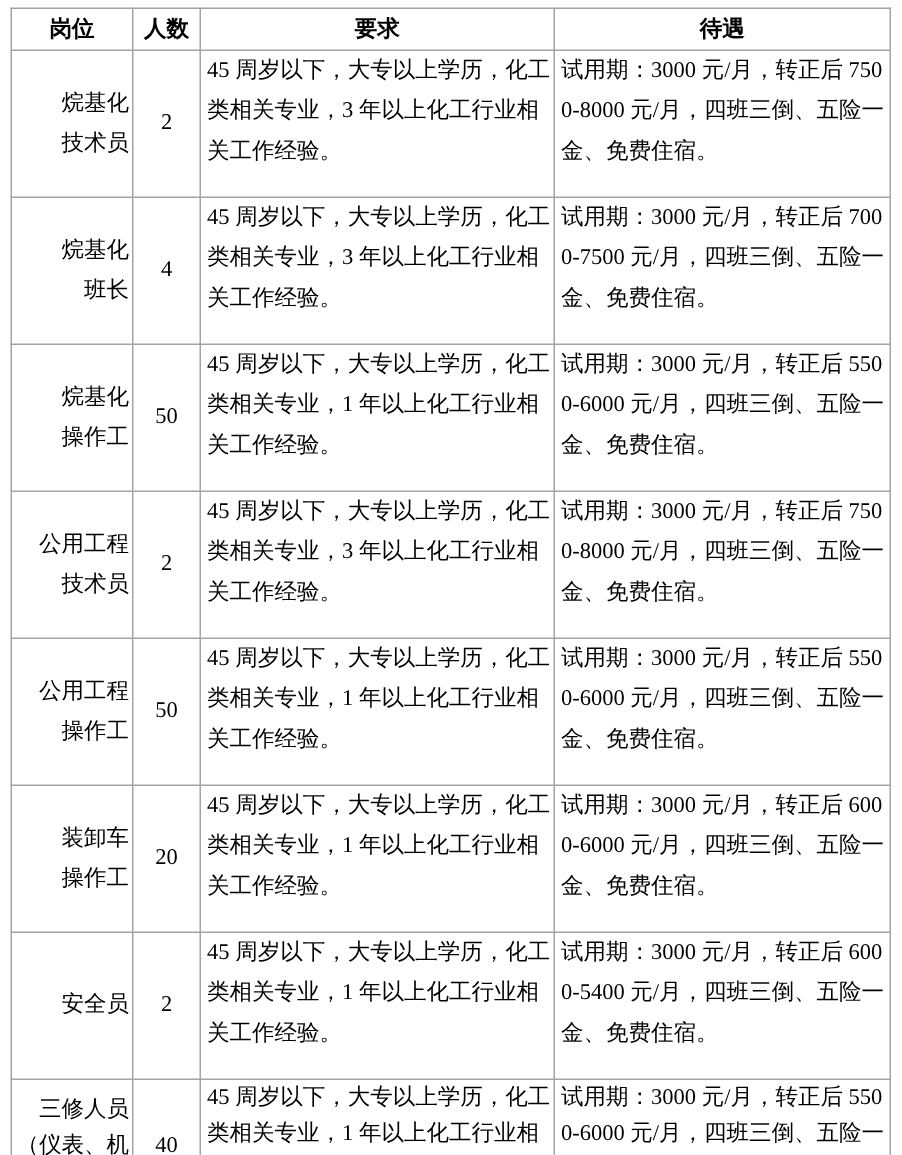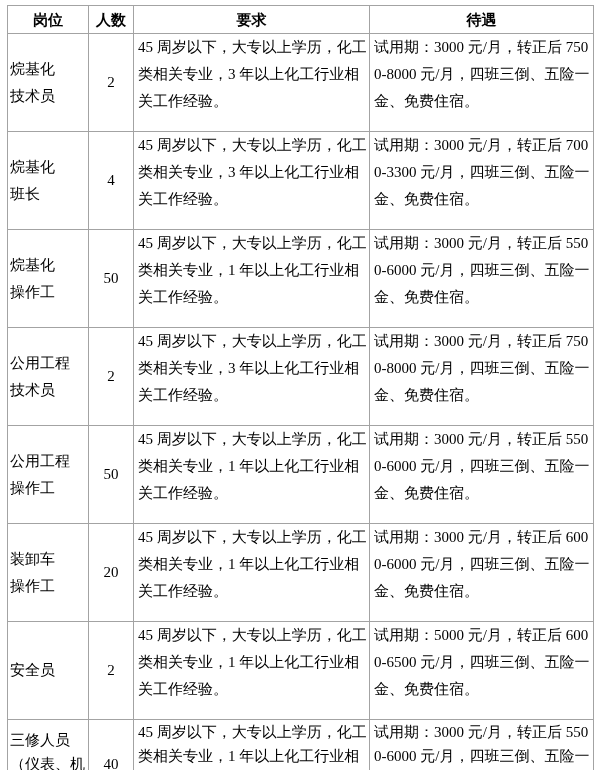--- a/index.html
+++ b/index.html
@@ -38,21 +38,21 @@
     padding: 0;
     line-height: 26px;
   }
   table.job-table tbody tr {
     height: 82px;
   }
   table.job-table tbody tr:last-child {
     height: 73px;
   }
   td.cell-position {
-    text-align: left;
+    text-align: right;
     white-space: pre-line;
     line-height: 27px;
     padding: 0 2px;
   }
   td.cell-count {
     text-align: center;
     line-height: 27px;
     padding: 0;
   }
   td.cell-req, td.cell-benefit {
@@ -89,21 +89,21 @@
     <td class="cell-count">2</td>
     <td class="cell-req">45 周岁以下，大专以上学历，化工类相关专业，3 年以上化工行业相关工作经验。</td>
     <td class="cell-benefit">试用期：3000 元/月，转正后 7500-8000 元/月，四班三倒、五险一金、免费住宿。</td>
   </tr>
 
   <tr>
     <td class="cell-position">烷基化
 班长</td>
     <td class="cell-count">4</td>
     <td class="cell-req">45 周岁以下，大专以上学历，化工类相关专业，3 年以上化工行业相关工作经验。</td>
-    <td class="cell-benefit">试用期：3000 元/月，转正后 7000-3300 元/月，四班三倒、五险一金、免费住宿。</td>
+    <td class="cell-benefit">试用期：3000 元/月，转正后 7000-7500 元/月，四班三倒、五险一金、免费住宿。</td>
   </tr>
 
   <tr>
     <td class="cell-position">烷基化
 操作工</td>
     <td class="cell-count">50</td>
     <td class="cell-req">45 周岁以下，大专以上学历，化工类相关专业，1 年以上化工行业相关工作经验。</td>
     <td class="cell-benefit">试用期：3000 元/月，转正后 5500-6000 元/月，四班三倒、五险一金、免费住宿。</td>
   </tr>
 
@@ -129,21 +129,21 @@
 操作工</td>
     <td class="cell-count">20</td>
     <td class="cell-req">45 周岁以下，大专以上学历，化工类相关专业，1 年以上化工行业相关工作经验。</td>
     <td class="cell-benefit">试用期：3000 元/月，转正后 6000-6000 元/月，四班三倒、五险一金、免费住宿。</td>
   </tr>
 
   <tr>
     <td class="cell-position">安全员</td>
     <td class="cell-count">2</td>
     <td class="cell-req">45 周岁以下，大专以上学历，化工类相关专业，1 年以上化工行业相关工作经验。</td>
-    <td class="cell-benefit">试用期：5000 元/月，转正后 6000-6500 元/月，四班三倒、五险一金、免费住宿。</td>
+    <td class="cell-benefit">试用期：3000 元/月，转正后 6000-5400 元/月，四班三倒、五险一金、免费住宿。</td>
   </tr>
 
   <tr>
     <td class="cell-position">三修人员
 （仪表、机
 修）</td>
     <td class="cell-count">40</td>
     <td class="cell-req">45 周岁以下，大专以上学历，化工类相关专业，1 年以上化工行业相关工作经验。</td>
     <td class="cell-benefit">试用期：3000 元/月，转正后 5500-6000 元/月，四班三倒、五险一金、免费住宿。</td>
   </tr>

